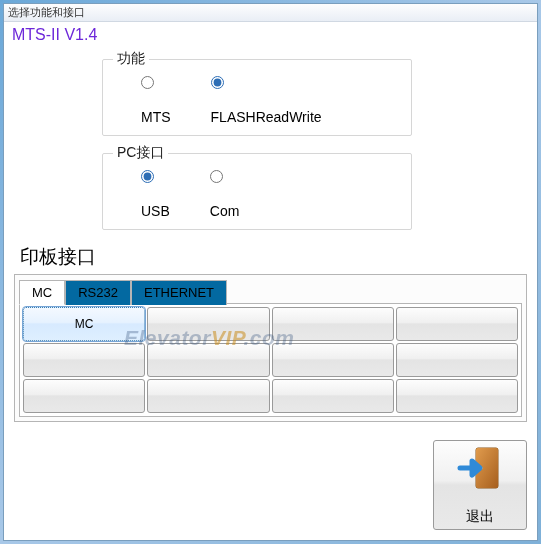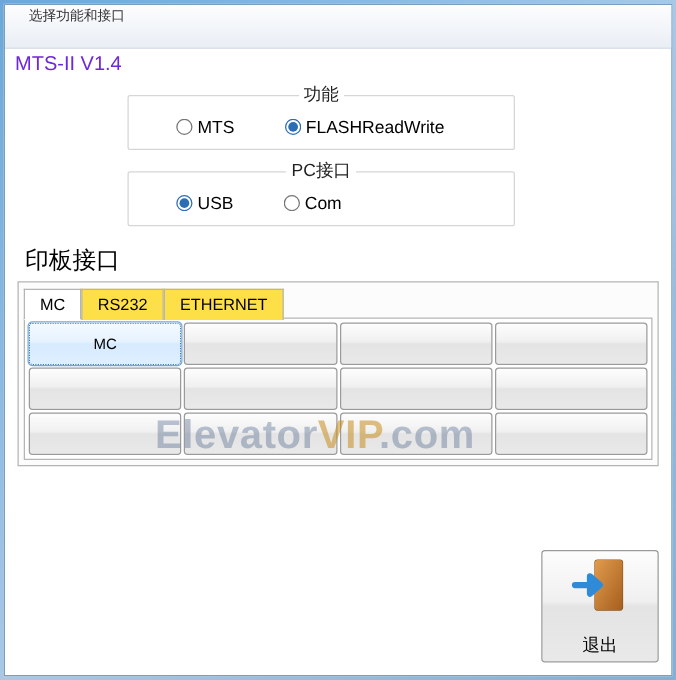--- a/index.html
+++ b/index.html
@@ -14,24 +14,24 @@
   }
   .window {
     width: 535px;
     height: 538px;
     background: #fff;
     border: 1px solid #7a9ebd;
     display: flex;
     flex-direction: column;
   }
   .titlebar {
-    height: 35px;
+    height: 18px;
     background: linear-gradient(to bottom, #fdfdfe, #e9eef5);
     border-bottom: 1px solid #d0d8e2;
-    padding: 1px 19px;
+    padding: 1px 4px;
     font-size: 11px;
     color: #333;
   }
   .client {
     flex: 1;
     padding: 4px 8px 8px 8px;
     display: flex;
     flex-direction: column;
     position: relative;
   }
@@ -44,34 +44,33 @@
     border: 1px solid #d6d6d6;
     border-radius: 2px;
     margin: 0 0 8px 90px;
     width: 310px;
     padding: 8px 10px 10px 10px;
   }
   legend {
     font-size: 14px;
     padding: 0 4px;
     color: #222;
-    text-align: center;
   }
   .radio-row {
     display: flex;
     align-items: center;
     gap: 40px;
     padding-left: 28px;
   }
   .radio-item {
     display: flex;
-    align-items: center;
-    gap: 4px;
+    gap: 20px;
     font-size: 14px;
     white-space: nowrap;
+    flex-direction: column;
   }
   input[type="radio"] {
     width: 13px;
     height: 13px;
     accent-color: #2c6db5;
   }
   .board-label {
     font-size: 19px;
     margin: 6px 0 4px 8px;
   }
@@ -83,21 +82,21 @@
   }
   .tab-strip {
     display: flex;
     position: relative;
     top: 1px;
     z-index: 2;
   }
   .tab {
     border: 1px solid #b5b5b5;
     border-bottom: none;
-    background: #fde047;
+    background: #0369a1;
     padding: 4px 12px;
     font-size: 13px;
     margin-right: 0;
     cursor: pointer;
   }
   .tab.active {
     background: #fff;
     border-bottom: 1px solid #fff;
   }
   .tab-content {
@@ -144,29 +143,30 @@
     cursor: pointer;
     font-size: 14px;
     gap: 16px;
   }
   .exit-icon {
     width: 48px;
     height: 48px;
   }
   .watermark {
     position: absolute;
-    top: 290px;
+    top: 304px;
     left: 120px;
-    font-size: 32px;
+    font-size: 21px;
     font-weight: bold;
     color: rgba(60,90,130,0.35);
     letter-spacing: 0.5px;
     pointer-events: none;
     font-family: Arial, sans-serif;
     white-space: nowrap;
+    font-style: italic;
   }
   .watermark .vip { color: rgba(200,140,30,0.55); font-weight: bold; }
   .watermark .dot { color: rgba(60,90,130,0.35); }
 </style>
 </head>
 <body>
 
 <div class="window">
   <div class="titlebar">
     <span>选择功能和接口</span>

